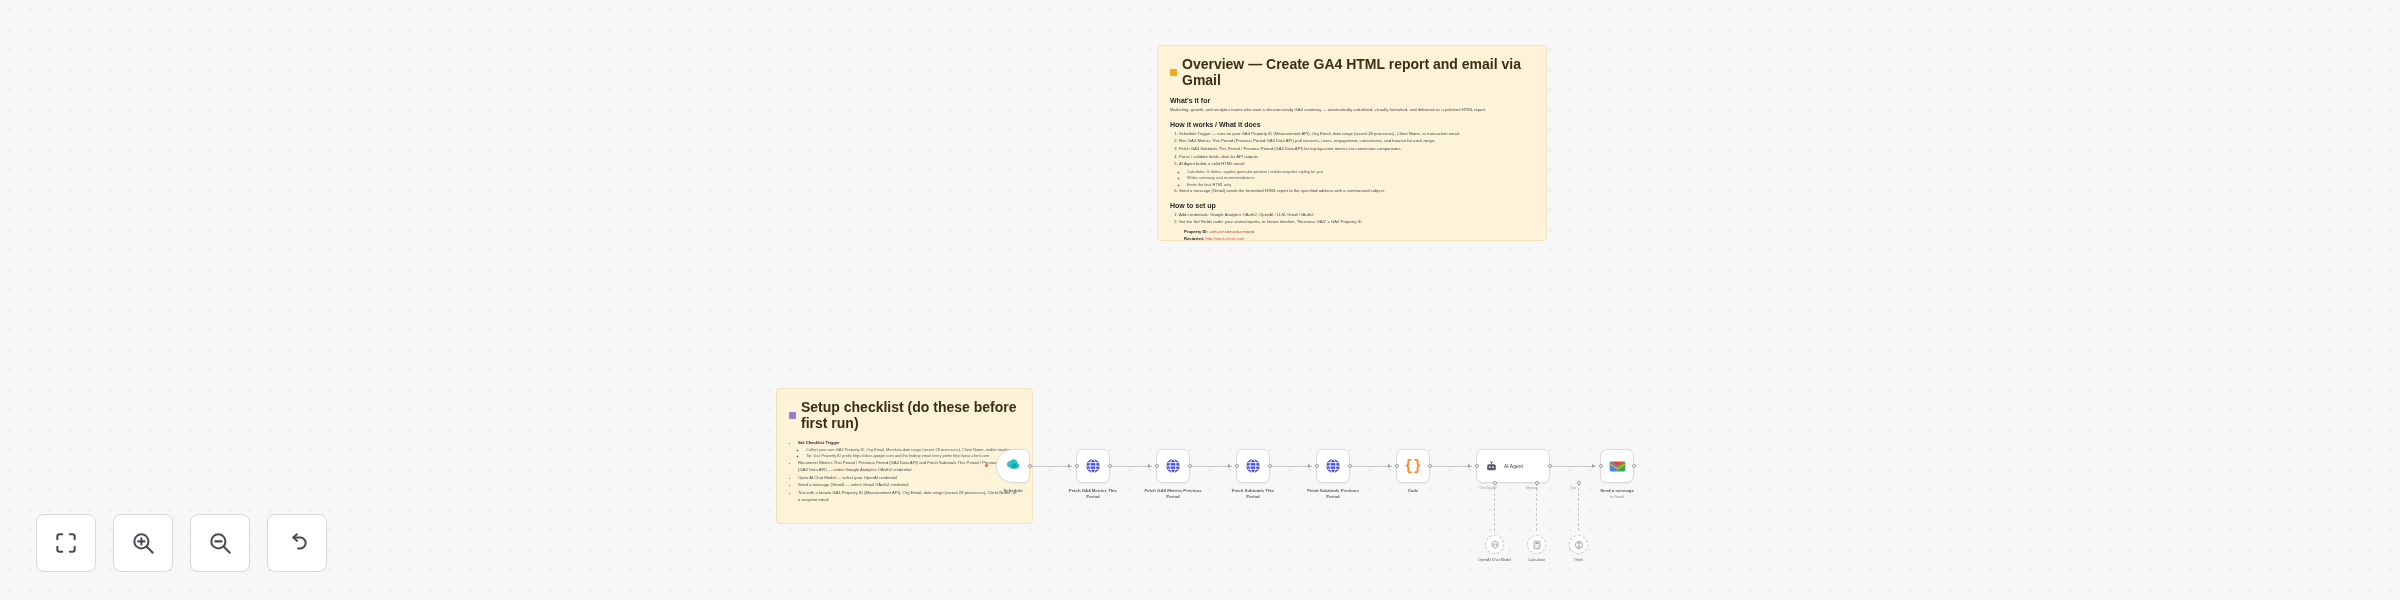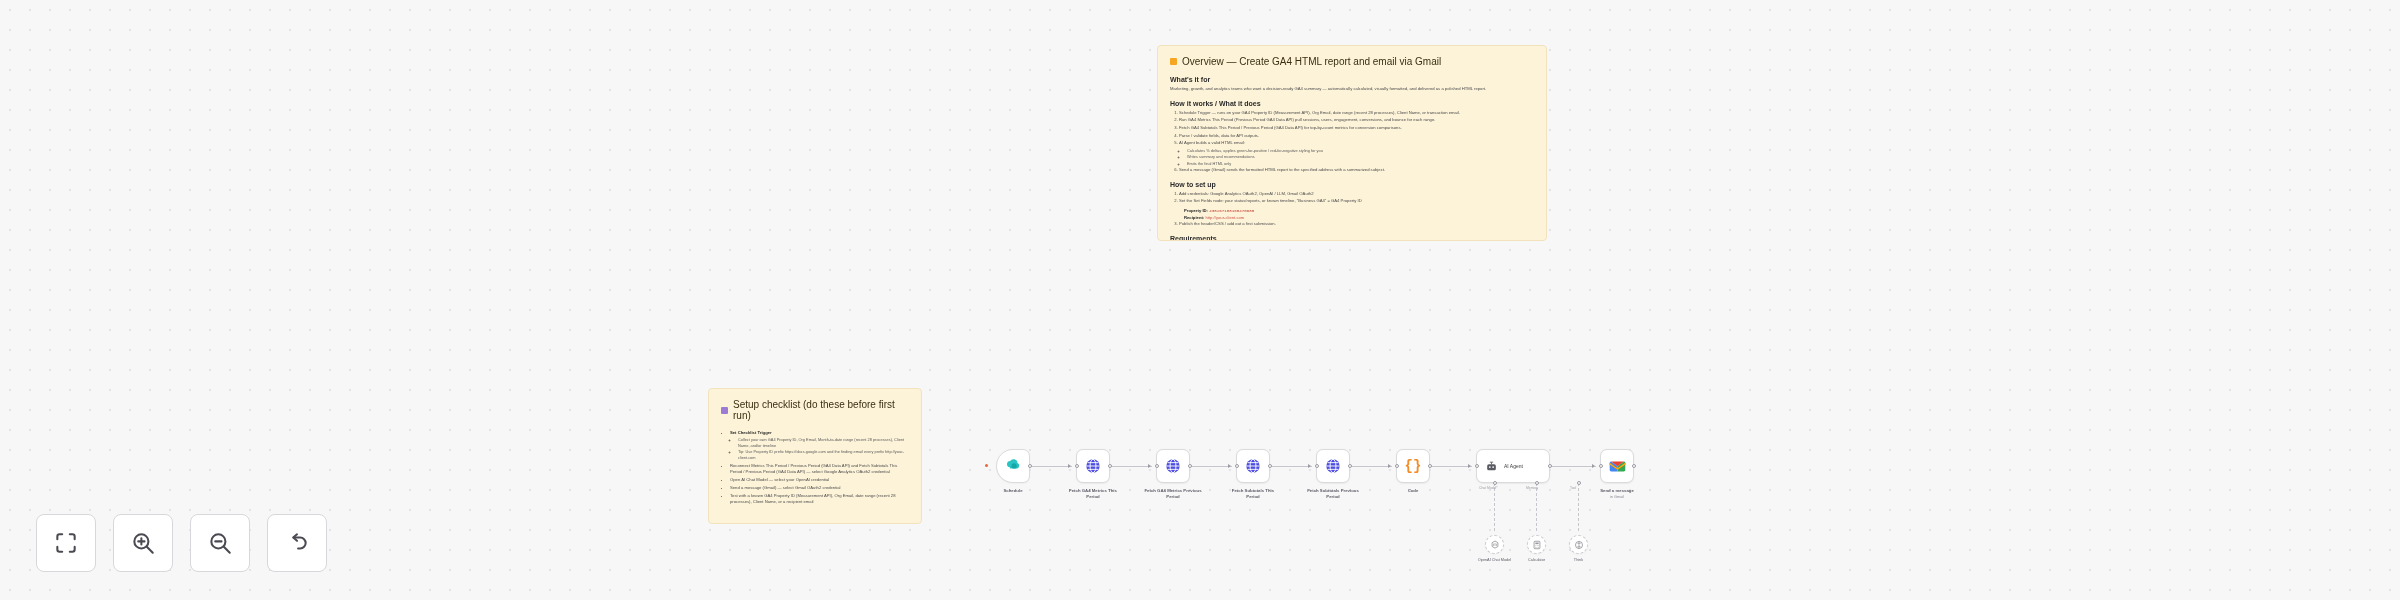--- a/index.html
+++ b/index.html
@@ -21,22 +21,22 @@
   .sticky {
     position: absolute;
     background: #FDF3D9;
     border: 1px solid #F2E3BC;
     border-radius: 4px;
     padding: 10px 12px;
     color: #3A3A3A;
     overflow: hidden;
   }
   .sticky-title {
-    font-size: 10px;
-    font-weight: normal;
+    font-size: 14px;
+    font-weight: bold;
     color: #3A2F10;
     margin-bottom: 9px;
     display: flex;
     align-items: center;
     gap: 5px;
   }
   .note-emoji {
     display: inline-block;
     width: 7px; height: 7px;
     background: #F5A623;
@@ -232,21 +232,21 @@
       </div>
     </div>
     <ol class="steps" start="3">
       <li>Publish the header/CSS / add out a first submission.</li>
     </ol>
 
     <div class="sec-h">Requirements</div>
 
   </div>
 
-  <div class="sticky" style="left:708px; top:388px; width:214px; height:136px;">
+  <div class="sticky" style="left:776px; top:388px; width:257px; height:136px;">
     <div class="sticky-title">
       <span class="note-emoji purple"></span>
       <span>Setup checklist (do these before first run)</span>
     </div>
     <ul class="bul">
       <li>
         <span class="b">Set Checklist Trigger</span>
         <ul class="sub">
           <li>Collect your own GA4 Property ID, Org Email, Month-to-date range (recent 28 processes), Client Name, and/or timeline</li>
           <li>Tip: Use Property ID prefix https://docs.google.com and the finding email every prefix http://your-client.com</li>

